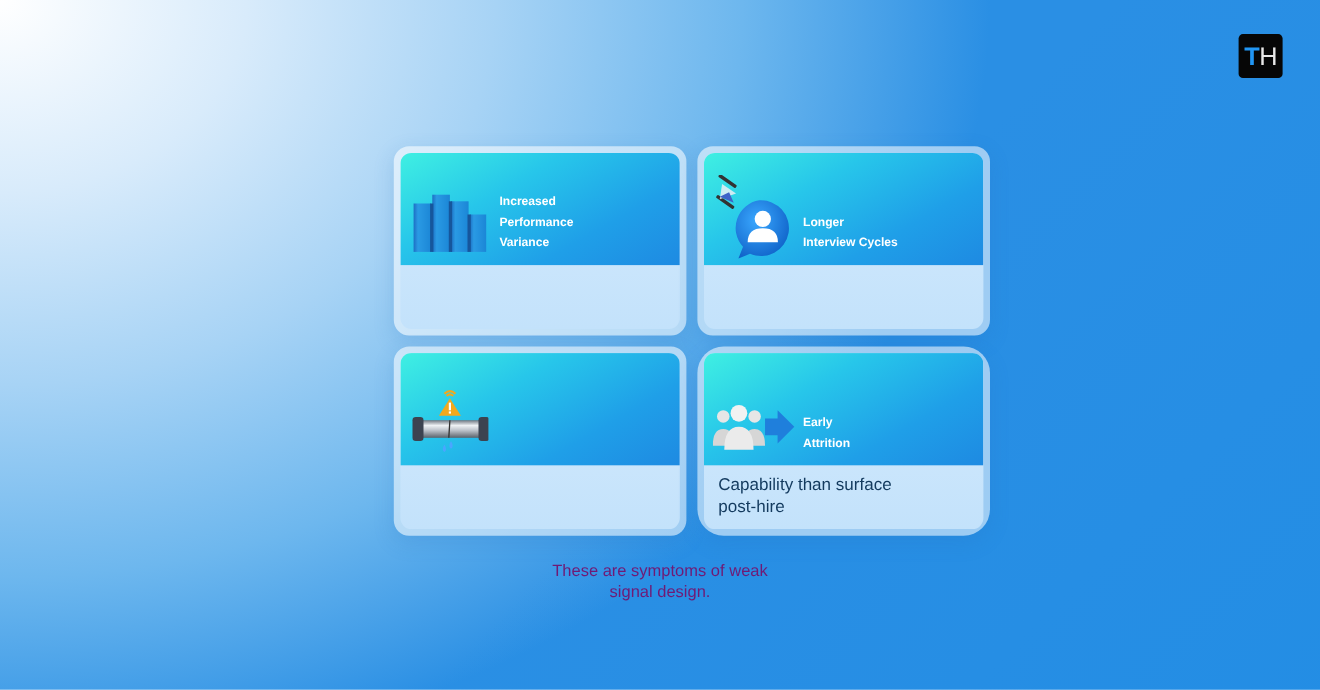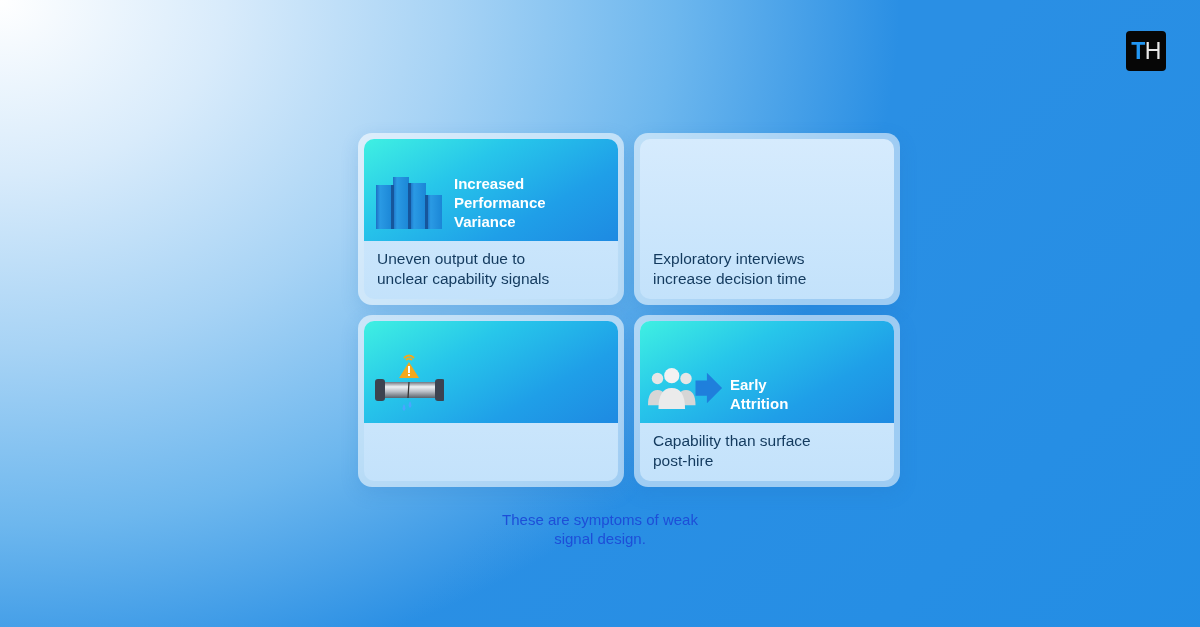--- a/index.html
+++ b/index.html
@@ -34,31 +34,31 @@
   }
   .card .top {
     position:absolute; left:0; top:0; right:0; height:102px;
     background: linear-gradient(150deg, #3ff0e2 0%, #27c6ea 35%, #1f9fe8 70%, #1e8ae2 100%);
   }
   .card .icon {
     position:absolute; left:10px; bottom:10px; width:70px; height:70px;
   }
   .card .title {
     position:absolute; left:90px; bottom:10px; width:170px;
-    color:#ffffff; font-weight:bold; font-size:15px; line-height:19px;
+    color:#ffffff; font-weight:bold; font-size:11px; line-height:19px;
     white-space:pre-line;
   }
   .card .desc {
     position:absolute; left:13px; top:110px; width:235px;
     color:#133a5e; font-size:15.5px; line-height:19.5px;
     white-space:pre-line;
   }
   .footer {
     position:absolute; left:450px; top:510px; width:300px;
-    text-align:center; color:#1d4ed8; font-size:15px; line-height:19px;
+    text-align:center; color:#701a75; font-size:15px; line-height:19px;
     white-space:pre-line;
   }
 </style>
 </head>
 <body>
 
 <div class="bg2"></div>
 
 <div class="logo">
   <span class="t">T</span>
@@ -81,29 +81,44 @@
         <rect x="36" y="22" width="16" height="46" fill="url(#bg1)"></rect>
         <rect x="53" y="34" width="15" height="34" fill="url(#bg1)"></rect>
         <rect x="17" y="24" width="3" height="44" fill="#16569c"></rect>
         <rect x="34" y="22" width="3" height="46" fill="#16569c"></rect>
         <rect x="51" y="34" width="3" height="34" fill="#16569c"></rect>
       </svg>
       <div class="title">Increased
 Performance
 Variance</div>
     </div>
-    <div class="desc">Uneven output due to
-unclear capability signals</div>
   </div>
 </div>
 
 <div class="card" style="left:634px; top:133px;">
   <div class="inner">
-    <div class="desc">Exploratory interviews
-increase decision time</div>
+    <div class="top">
+      <svg class="icon" viewBox="0 0 70 70" style="bottom:4px;width:74px;height:78px;left:8px;">
+        <defs>
+          <radialGradient id="cb" cx="0.4" cy="0.35" r="0.7">
+            <stop offset="0" stop-color="#3aa8ff"></stop>
+              <stop offset="1" stop-color="#0f62c8"></stop>
+          </radialGradient>
+        </defs>
+        <path d="M40 20 a24 24 0 1 1 -8 46 l-10 4 4 -10 a24 24 0 0 1 14 -40z" fill="url(#cb)"></path>
+        <circle cx="43" cy="36" r="7" fill="#ffffff"></circle>
+        <path d="M30 56 q0 -12 13 -12 q13 0 13 12 z" fill="#ffffff"></path>
+        <rect x="4" y="2" width="18" height="3" rx="1" fill="#333" transform="rotate(35 13 3)"></rect>
+        <rect x="2" y="20" width="18" height="3" rx="1" fill="#333" transform="rotate(35 11 21)"></rect>
+        <path d="M8 6 L20 14 L6 19 z" fill="#e9eef5" opacity="0.85"></path>
+        <path d="M6 17 L14 13 L18 22 z" fill="#3d62c8"></path>
+      </svg>
+      <div class="title">Longer
+Interview Cycles</div>
+    </div>
   </div>
 </div>
 
 <div class="card" style="left:358px; top:315px;">
   <div class="inner">
     <div class="top">
       <svg class="icon" viewBox="0 0 70 70" style="bottom:4px;height:76px;">
         <defs>
           <linearGradient id="pipe" x1="0" y1="0" x2="0" y2="1">
             <stop offset="0" stop-color="#6f7680"></stop>
@@ -121,21 +136,21 @@
         <rect x="34" y="28" width="2" height="2" fill="#fff"></rect>
         <path d="M30 12 q5 -5 10 0" stroke="#f2a81c" stroke-width="2" fill="none"></path>
         <path d="M32 14 q3 -3 6 0" stroke="#f2a81c" stroke-width="2" fill="none"></path>
         <path d="M30 58 q-3 5 0 7 q3 -2 0 -7z" fill="#4aa6ff"></path>
         <path d="M36 55 q-3 5 0 7 q3 -2 0 -7z" fill="#4aa6ff"></path>
       </svg>
     </div>
   </div>
 </div>
 
-<div class="card" style="left:634px; top:315px;">
+<div class="card" style="left:634px; top:315px;border-radius:24px;">
   <div class="inner">
     <div class="top">
       <svg class="icon" viewBox="0 0 80 50" style="width:76px;height:48px;left:8px;bottom:10px;">
         <path d="M50 16 L62 16 L62 8 L78 24 L62 40 L62 32 L50 32 z" fill="#1f7fdc"></path>
         <circle cx="10" cy="14" r="6" fill="#e6e6e6"></circle>
         <path d="M0 42 q0 -16 10 -16 q10 0 10 16 z" fill="#d6d6d6"></path>
         <circle cx="40" cy="14" r="6" fill="#e6e6e6"></circle>
         <path d="M30 42 q0 -16 10 -16 q10 0 10 16 z" fill="#d6d6d6"></path>
         <circle cx="25" cy="11" r="8" fill="#f2f2f2"></circle>
         <path d="M11 46 q0 -22 14 -22 q14 0 14 22 z" fill="#ebebeb"></path>

